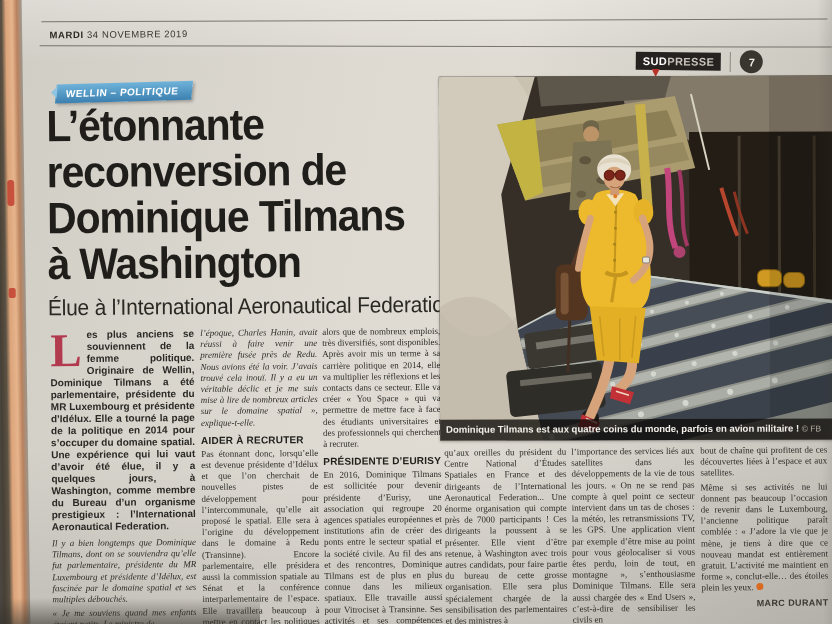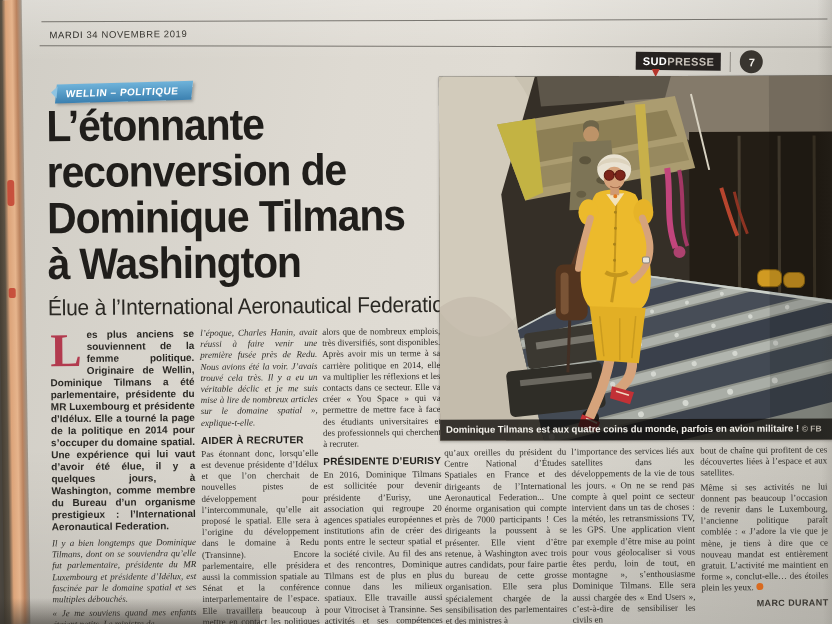--- a/index.html
+++ b/index.html
@@ -29,21 +29,21 @@
   .corner-shadow { position:absolute; left:0; bottom:0; width:260px; height:26px;
     background:linear-gradient(0deg, rgba(50,46,40,.55), rgba(50,46,40,0)); }
 
   
   .rule { position:absolute; height:1px; background:#56534d; opacity:.75; }
   .r1 { left:38px; right:16px; top:26px; transform:rotate(.3deg); }
   .r2 { left:36px; right:12px; top:52px; transform:rotate(.6deg); }
   .r3 { left:596px; right:18px; top:90px; transform:rotate(.8deg); }
 
   .dateline { position:absolute; left:46px; top:32px; font-size:9.5px; letter-spacing:.6px; color:#3a3833; }
-  .dateline .d-bold { font-weight:normal; color:#2c2a26; }
+  .dateline .d-bold { font-weight:bold; color:#2c2a26; }
 
   .masthead { position:absolute; left:632px; top:58px; display:flex; align-items:center; gap:9px; transform:rotate(1.2deg); }
   .brand-logo { position:relative; background:#262220; color:#fff; padding:3px 7px 3px 7px; font-size:11px; font-weight:bold; letter-spacing:.4px; }
   .brand-logo .b-presse { color:#c8c2ba; font-weight:bold; }
   .pennant { position:absolute; left:16px; bottom:-7px; width:0; height:0;
     border-left:4px solid transparent; border-right:4px solid transparent; border-top:8px solid #b5352c; }
   .vline { width:1px; height:20px; background:#8e8a83; }
   .pagenum { width:23px; height:23px; border-radius:50%; background:#39352f; color:#f1eee8;
     font-size:11px; font-weight:bold; display:flex; align-items:center; justify-content:center; }
 
@@ -82,21 +82,21 @@
 
   .byline { text-align:right; font-size:9px; font-weight:bold; color:#3c3933; letter-spacing:.4px; margin-top:4px; }
   .endmark { display:inline-block; width:7px; height:7px; border-radius:50%; background:#d96a1f; margin-left:3px; }
 
   
   .photo { position:absolute; left:434px; top:84px; width:404px; height:364px; overflow:hidden;
     background:#18140f; box-shadow:0 1px 3px rgba(0,0,0,.3); transform:rotate(.3deg); }
   .photo svg { display:block; width:100%; height:100%; }
   .caption { position:absolute; left:0; right:0; bottom:0; background:rgba(16,13,10,.78);
     color:#f3f0ea; font-size:9.5px; font-weight:bold; padding:4px 6px 5px 6px; line-height:11px; }
-  .cap-credit { color:#b7b1a7; font-weight:bold; font-size:8.5px; }
+  .cap-credit { color:#b7b1a7; font-weight:normal; font-size:8.5px; }
 </style>
 </head>
 <body>
 
 <div class="scene">
   <div class="paper">
 
     <div class="rule r1"></div>
     <div class="dateline">
       <span class="d-bold">MARDI</span><span> 34 NOVEMBRE 2019</span>
@@ -127,21 +127,21 @@
 
     <div class="col col1">
       <div class="intro">
         <span class="dropcap">L</span><span>es plus anciens se souviennent de la femme politique. Originaire de Wellin, Dominique Tilmans a été parlementaire, présidente du MR Luxembourg et présidente d’Idélux. Elle a tourné la page de la politique en 2014 pour s’occuper du domaine spatial. Une expérience qui lui vaut d’avoir été élue, il y a quelques jours, à Washington, comme membre du Bureau d’un organisme prestigieux : l’International Aeronautical Federation.</span>
       </div>
       <p class="ital">Il y a bien longtemps que Dominique Tilmans, dont on se souviendra qu’elle fut parlementaire, présidente du MR Luxembourg et présidente d’Idélux, est fascinée par le domaine spatial et ses multiples débouchés.</p>
       <p class="ital">« Je me souviens quand mes enfants étaient petits. Le ministre de</p>
     </div>
 
     <div class="col col2">
-      <p class="ital">l’époque, Charles Hanin, avait réussi à faire venir une première fusée près de Redu. Nous avions été la voir. J’avais trouvé cela très. Il y a eu un véritable déclic et je me suis mise à lire de nombreux articles sur le domaine spatial », explique-t-elle.</p>
+      <p class="ital">l’époque, Charles Hanin, avait réussi à faire venir une première fusée près de Redu. Nous avions été la voir. J’avais trouvé cela inouï. Il y a eu un véritable déclic et je me suis mise à lire de nombreux articles sur le domaine spatial », explique-t-elle.</p>
       <h3 class="xhead">AIDER À RECRUTER</h3>
       <p>Pas étonnant donc, lorsqu’elle est devenue présidente d’Idélux et que l’on cherchait de nouvelles pistes de développement pour l’intercommunale, qu’elle ait proposé le spatial. Elle sera à l’origine du développement dans le domaine à Redu (Transinne). Encore parlementaire, elle présidera aussi la commission spatiale au Sénat et la conférence interparlementaire de l’espace. Elle travaillera beaucoup à mettre en contact les politiques et les professionnels du domaine spatial. Ces derniers éprouvent des difficultés à recruter des jeunes</p>
     </div>
 
     <div class="col col3">
       <p>alors que de nombreux emplois, très diversifiés, sont disponibles. Après avoir mis un terme à sa carrière politique en 2014, elle va multiplier les réflexions et les contacts dans ce secteur. Elle va créer « You Space » qui va permettre de mettre face à face des étudiants universitaires et des professionnels qui cherchent à recruter.</p>
       <h3 class="xhead">PRÉSIDENTE D’EURISY</h3>
       <p>En 2016, Dominique Tilmans est sollicitée pour devenir présidente d’Eurisy, une association qui regroupe 20 agences spatiales européennes et institutions afin de créer des ponts entre le secteur spatial et la société civile. Au fil des ans et des rencontres, Dominique Tilmans est de plus en plus connue dans les milieux spatiaux. Elle travaille aussi pour Vitrociset à Transinne. Ses activités et ses compétences remontent jus-</p>
     </div>
 

